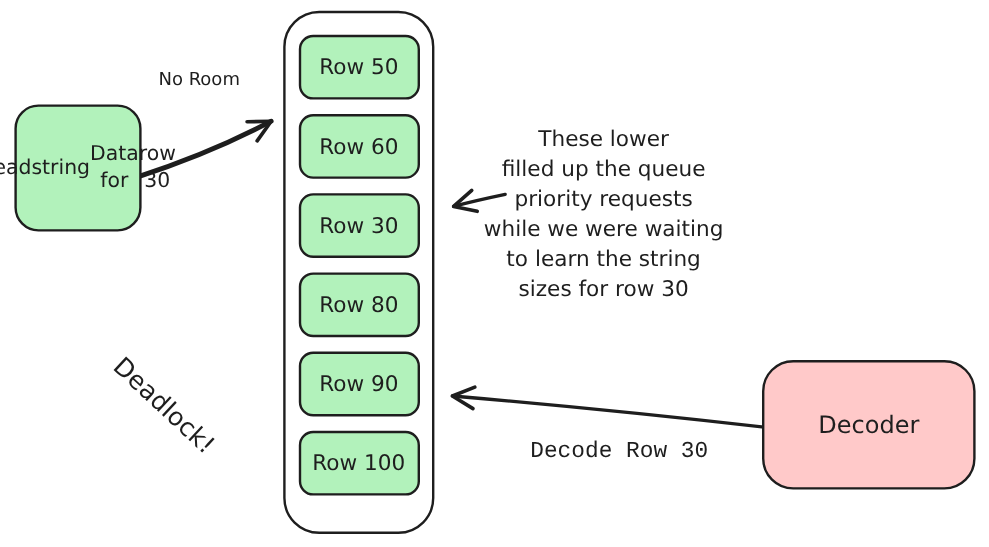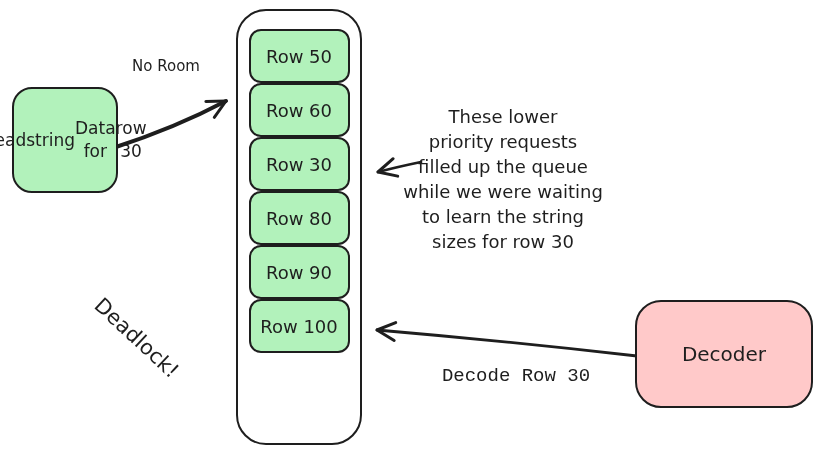--- a/index.html
+++ b/index.html
@@ -50,21 +50,21 @@
     text-align:center;font-size:15px;
   }
   
   .queue{
     position:absolute;left:236px;top:9px;width:126px;height:436px;
     box-sizing:border-box;
     background:var(--background);
     border:2.5px solid var(--stroke);
     border-radius:30px;
     display:flex;flex-direction:column;align-items:center;
-    padding-top:18px;
+    padding-top:18px;gap:12px;
   }
   .qrow{
     width:101px;height:54px;
     box-sizing:border-box;
     background:var(--green-fill);
     border:2.5px solid var(--stroke);
     border-radius:12px;
     display:flex;justify-content:center;align-items:center;
     font-size:18px;
     flex:0 0 auto;
@@ -128,22 +128,22 @@
     <div class="qrow">Row 50</div>
     <div class="qrow">Row 60</div>
     <div class="qrow">Row 30</div>
     <div class="qrow">Row 80</div>
     <div class="qrow">Row 90</div>
     <div class="qrow">Row 100</div>
   </div>
 
   <div class="annotation">
     <div>These lower</div>
+    <div>filled up the queue</div>
     <div>priority requests</div>
-    <div>filled up the queue</div>
     <div>while we were waiting</div>
     <div>to learn the string</div>
     <div>sizes for row 30</div>
   </div>
 
   <div class="deadlock">Deadlock!</div>
 
   <div class="decoder">
     <span>Decoder</span>
   </div>

